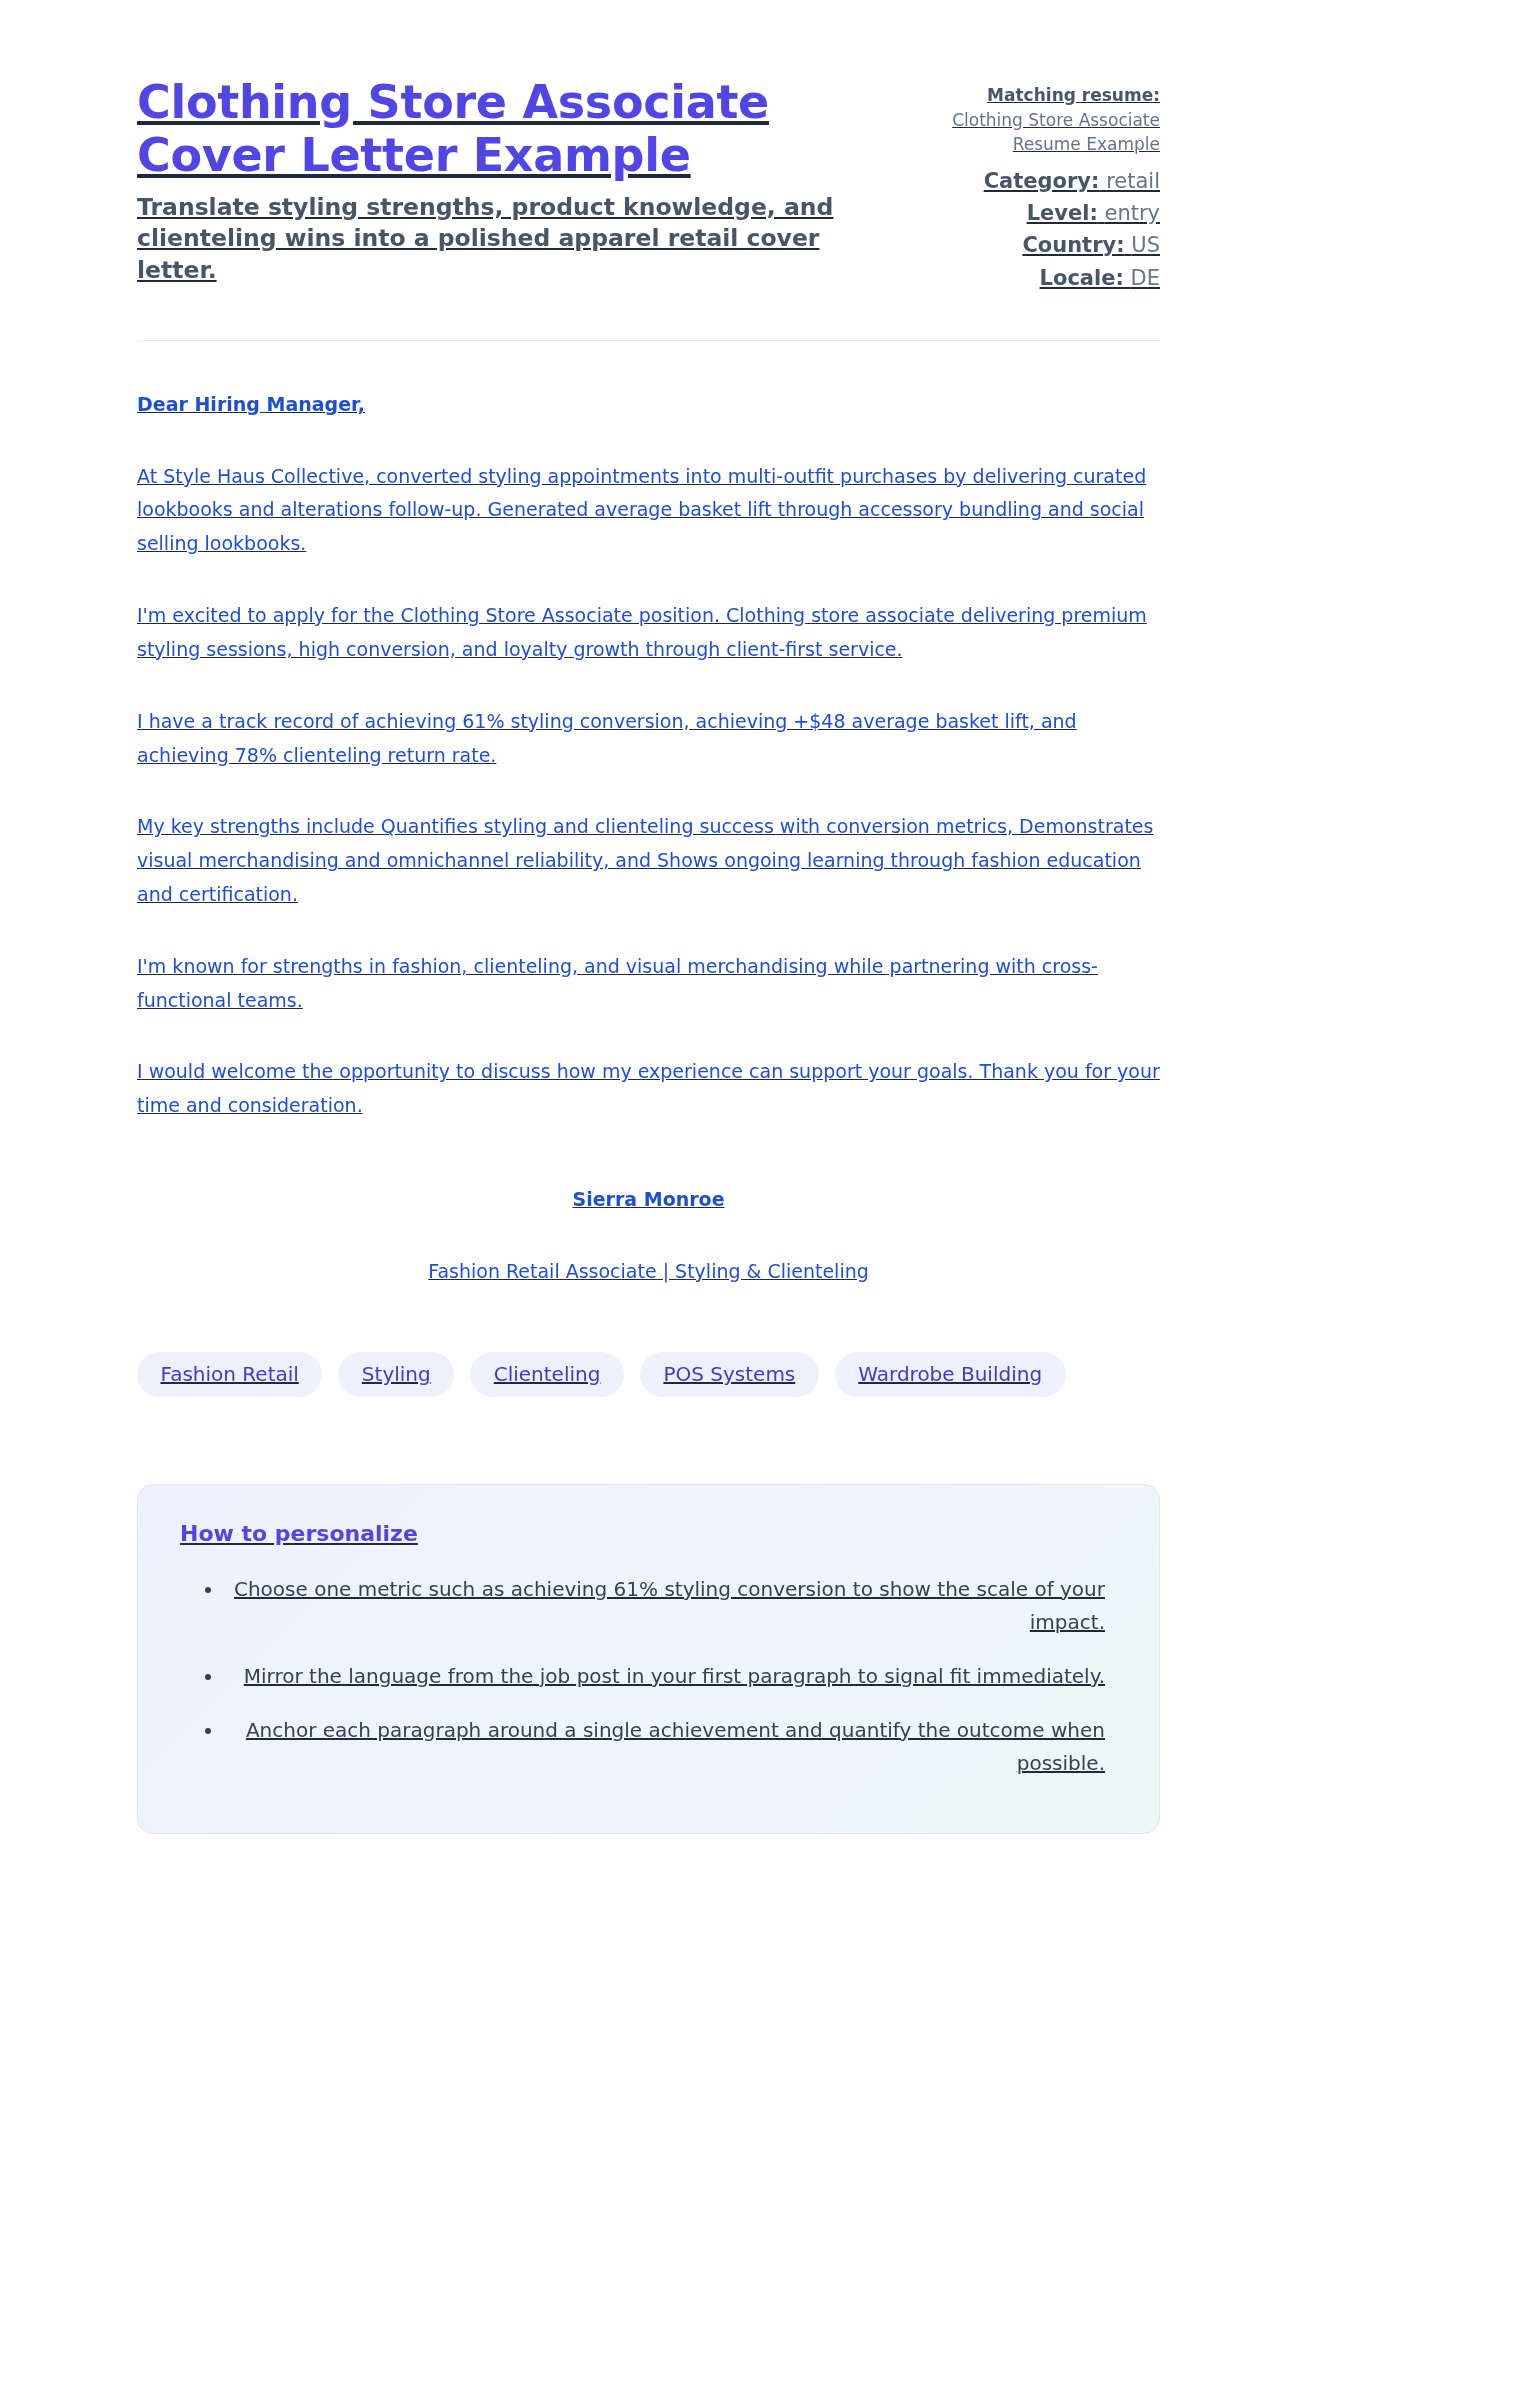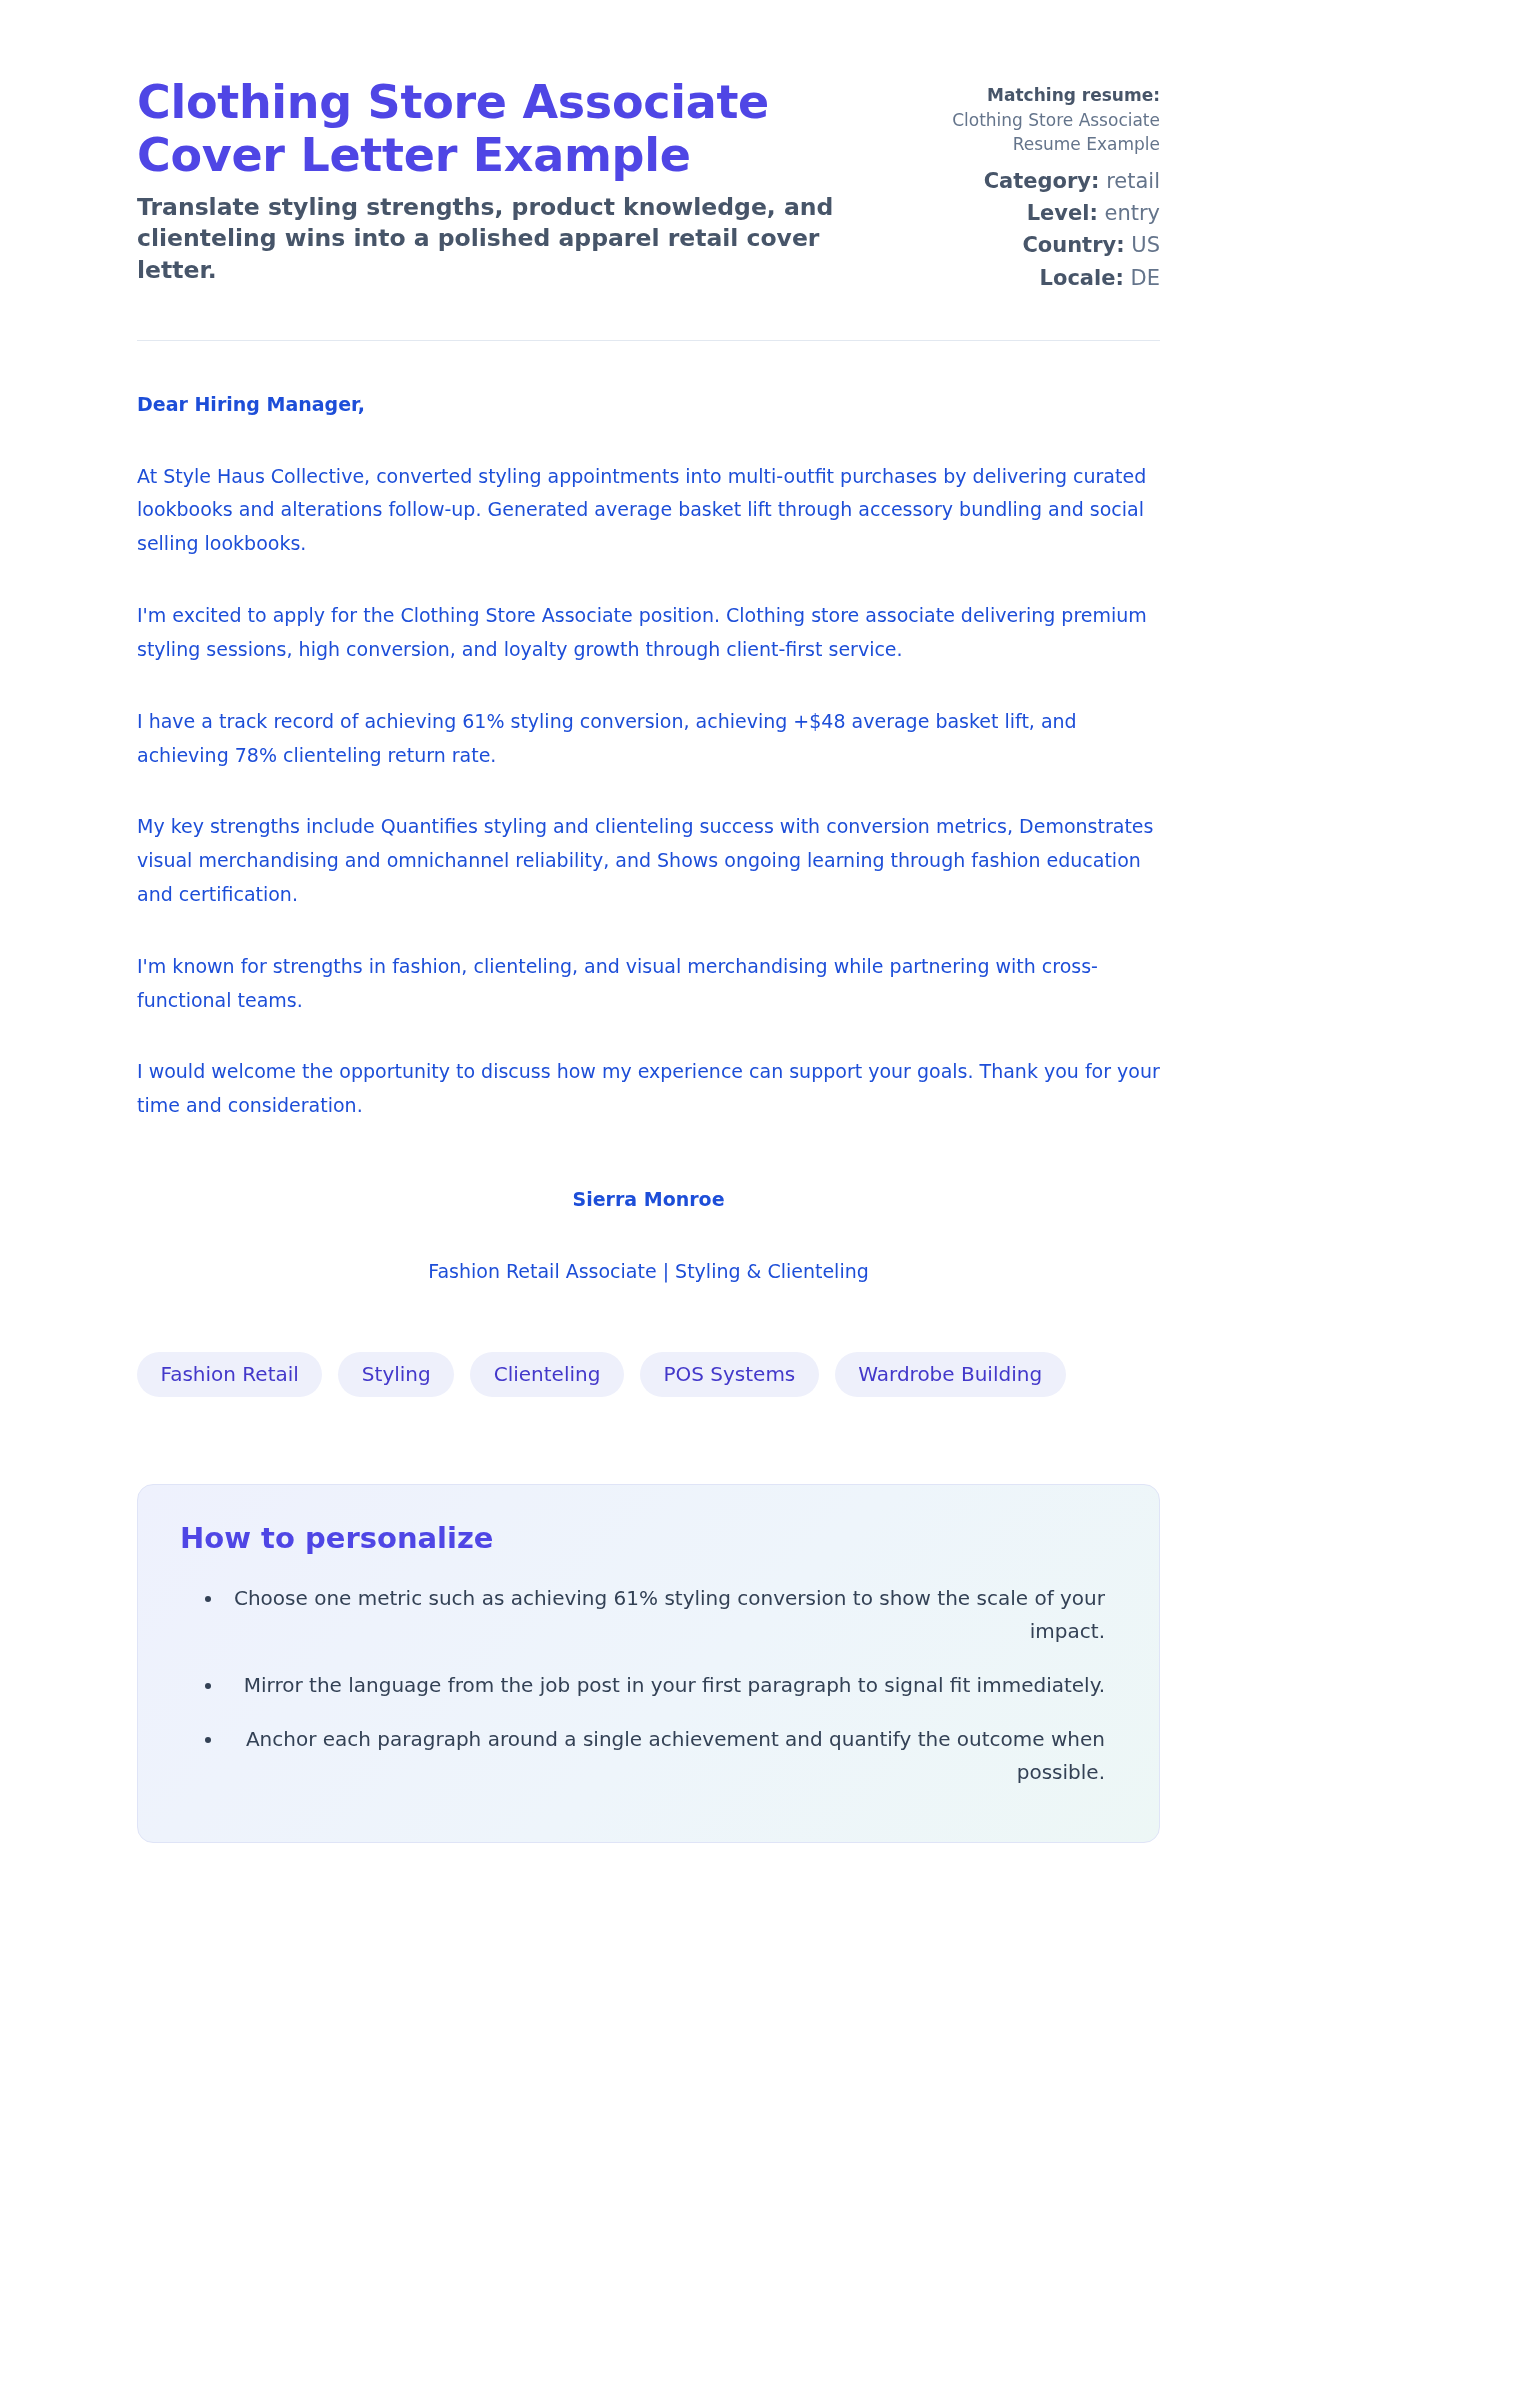--- a/index.html
+++ b/index.html
@@ -11,20 +11,21 @@
   body {
     width: 1534px;
     min-height: 2389px;
     font-family: "DejaVu Sans", sans-serif;
     color: #1f2937;
     -webkit-font-smoothing: antialiased;
   }
   .page {
     width: 1276px;
     padding: 65px 116px 72px 137px;
+    text-decoration: underline;
   }
 
   
   .header {
     display: flex;
     align-items: flex-start;
     justify-content: space-between;
     gap: 36px;
   }
   .header-left {
@@ -130,21 +131,21 @@
 
   
   .callout {
     margin-top: 87px;
     background: linear-gradient(135deg, #eef1fd 0%, #eef5fb 55%, #edf7f6 100%);
     border: 0.9px solid #dfe4f7;
     border-radius: 16px;
     padding: 36px 42px 40px 42px;
   }
   .callout-title {
-    font-size: 29px;
+    font-size: 22px;
     font-weight: 700;
     color: #4f46e5;
     margin: 0 0 27px 0;
   }
   .callout ul {
     margin: 12px;
     padding-left: 32px;
     text-align: right;
   }
   .callout li {

